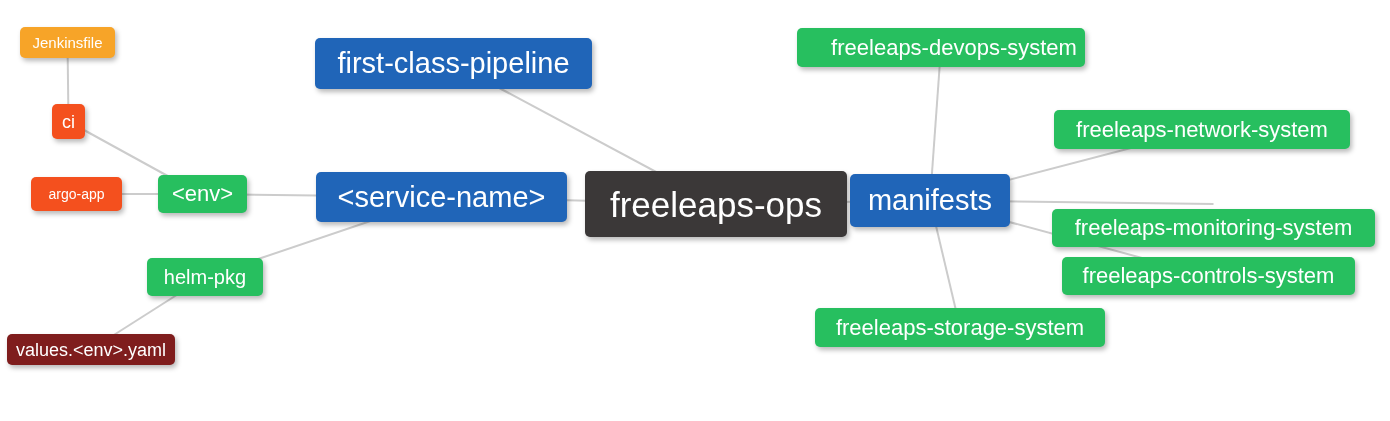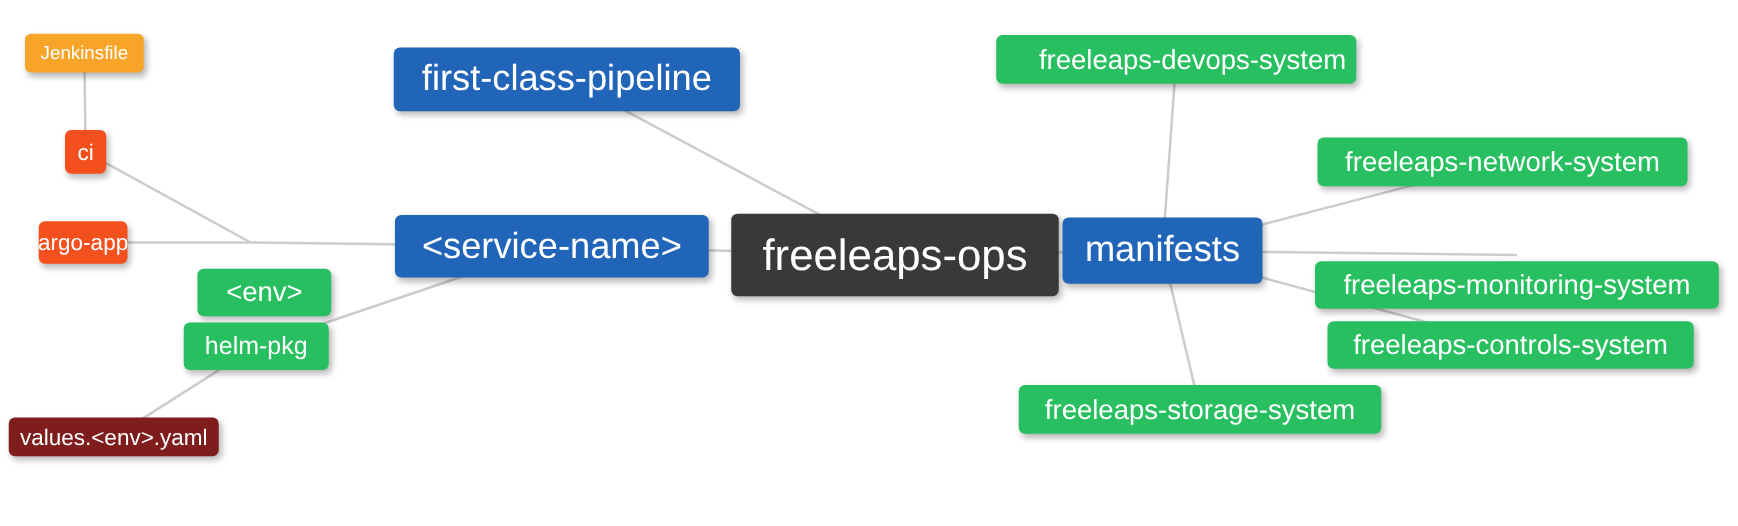--- a/index.html
+++ b/index.html
@@ -54,22 +54,22 @@
       <line x1="716" y1="204" x2="930" y2="200.5" stroke="#cccccc" stroke-width="2"></line>
       <line x1="930" y1="200.5" x2="941" y2="47.5" stroke="#cccccc" stroke-width="2"></line>
       <line x1="930" y1="200.5" x2="1202" y2="129.5" stroke="#cccccc" stroke-width="2"></line>
       <line x1="930" y1="200.5" x2="1213.5" y2="204" stroke="#cccccc" stroke-width="2"></line>
       <line x1="930" y1="200.5" x2="1208.5" y2="276" stroke="#cccccc" stroke-width="2"></line>
       <line x1="930" y1="200.5" x2="960" y2="327.5" stroke="#cccccc" stroke-width="2"></line>
     </svg>
   <div id="node-layer">
       <div class="node" style="left: 20px; top: 27px; width: 95px; height: 31px; font-size: 15px; background: rgb(247, 164, 40);">Jenkinsfile</div>
       <div class="node" style="left: 52px; top: 104px; width: 33px; height: 35px; font-size: 18px; background: rgb(244, 80, 30);">ci</div>
-      <div class="node" style="left: 31px; top: 177px; width: 71px; height: 34px; font-size: 18px; background: rgb(244, 80, 30);">argo-app</div>
-      <div class="node" style="left: 158px; top: 175px; width: 107px; height: 38px; font-size: 22px; background: rgb(39, 191, 95); margin-top: 40px;">&lt;env&gt;</div>
+      <div class="node" style="left: 31px; top: 177px; width: 91px; height: 34px; font-size: 14px; background: rgb(244, 80, 30);">argo-app</div>
+      <div class="node" style="left: 158px; top: 175px; width: 89px; height: 38px; font-size: 22px; background: rgb(39, 191, 95);">&lt;env&gt;</div>
       <div class="node" style="left: 147px; top: 258px; width: 116px; height: 38px; font-size: 20px; background: rgb(39, 191, 95);">helm-pkg</div>
       <div class="node" style="left: 7px; top: 334px; width: 168px; height: 31px; font-size: 18px; background: #7f1d1d;">values.&lt;env&gt;.yaml</div>
       <div class="node" style="left: 315px; top: 38px; width: 277px; height: 51px; font-size: 29px; background: rgb(32, 101, 184);">first-class-pipeline</div>
       <div class="node" style="left: 316px; top: 172px; width: 251px; height: 50px; font-size: 29px; background: rgb(32, 101, 184);">&lt;service-name&gt;</div>
       <div class="node" style="left: 585px; top: 171px; width: 262px; height: 66px; font-size: 35px; background: rgb(59, 56, 56);">freeleaps-ops</div>
       <div class="node" style="left: 850px; top: 174px; width: 160px; height: 53px; font-size: 29px; background: rgb(32, 101, 184);">manifests</div>
       <div class="node" style="left: 797px; top: 28px; width: 288px; height: 39px; font-size: 22px; background: rgb(39, 191, 95); padding-left: 26px;">freeleaps-devops-system</div>
       <div class="node" style="left: 1054px; top: 110px; width: 296px; height: 39px; font-size: 22px; background: rgb(39, 191, 95); text-align: right;">freeleaps-network-system</div>
       <div class="node" style="left: 1052px; top: 185px; width: 323px; height: 38px; font-size: 22px; background: rgb(39, 191, 95); margin-top: 24px;">freeleaps-monitoring-system</div>
       <div class="node" style="left: 1062px; top: 257px; width: 293px; height: 38px; font-size: 22px; background: rgb(39, 191, 95);">freeleaps-controls-system</div>

